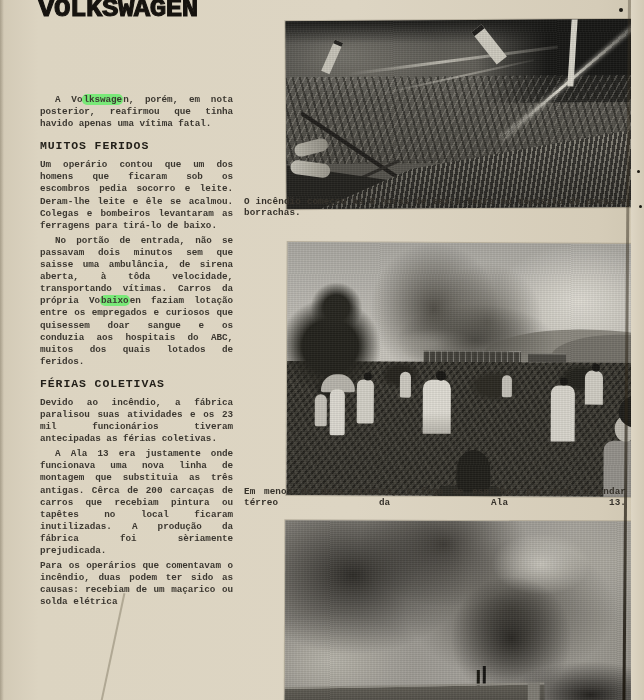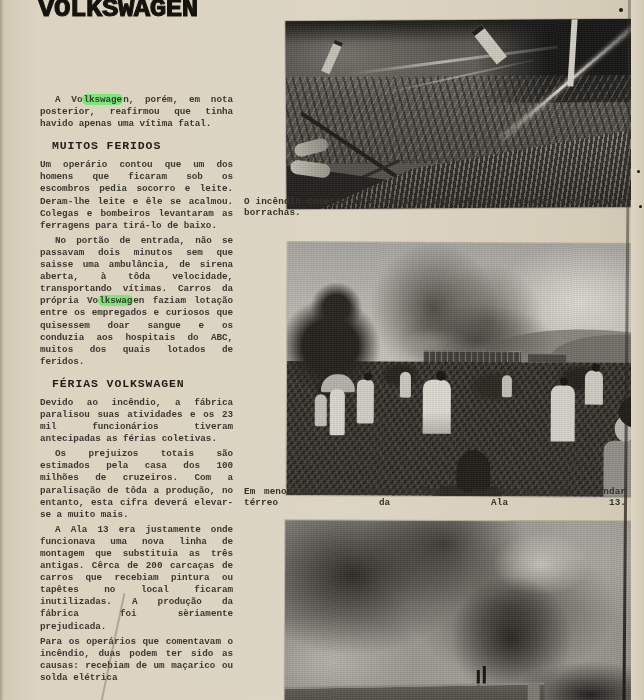--- a/index.html
+++ b/index.html
@@ -18,21 +18,21 @@
   
   .logo{
     position:absolute;left:38px;top:-6px;margin:0;
     font-size:28px;font-weight:bold;letter-spacing:-.5px;color:#16130f;
     -webkit-text-stroke:1.1px #16130f;transform:scale(.98,.94);transform-origin:left top;
   }
   
   .column{position:absolute;left:40px;top:94px;width:193px;height:606px;overflow:hidden;}
   .body-p{margin:0 0 3px;font-size:9.3px;line-height:12.1px;font-weight:700;text-align:justify;letter-spacing:-.05px;color:#3c3831;}
   .body-p.indent{text-indent:15px;}
-  .sec-h{margin:9px 12px 7px;font-size:11.5px;font-weight:bold;letter-spacing:.9px;color:#221f19;}
+  .sec-h{margin:9px 0 7px;font-size:11.5px;font-weight:bold;letter-spacing:.9px;color:#221f19;}
   .hl{background:var(--hl,#79e878);border-radius:5px;padding:0 1px;}
   
   .fig{position:absolute;overflow:hidden;box-shadow:0 0 0 1px rgba(70,62,48,.25);}
   .fig div{position:absolute;}
   .caption{position:absolute;left:244px;width:382px;margin:0;font-size:9.3px;font-weight:700;color:#36322b;
     text-align:justify;text-align-last:justify;letter-spacing:.1px;}
   .grain{left:0;top:0;width:100%;height:100%;
     background:repeating-linear-gradient(0deg,rgba(255,255,255,.035) 0 1px,rgba(0,0,0,.05) 1px 2px),
                repeating-linear-gradient(90deg,rgba(255,255,255,.02) 0 1px,rgba(0,0,0,.03) 1px 3px);}
   
@@ -128,24 +128,23 @@
 <div class="page">
 
   <div class="edge-left"></div>
 
   <h1 class="logo">VOLKSWAGEN</h1>
 
   <div class="column">
       <p class="body-p indent">A Vo<span class="hl">lkswage</span>n, porém, em nota posterior, reafirmou que tinha havido apenas uma vítima fatal.</p>
       <h2 class="sec-h">MUITOS FERIDOS</h2>
       <p class="body-p">Um operário contou que um dos homens que ficaram sob os escombros pedia socorro e leite. Deram-lhe leite e êle se acalmou. Colegas e bombeiros levantaram as ferragens para tirá-lo de baixo.</p>
-      <p class="body-p indent">No portão de entrada, não se passavam dois minutos sem que saisse uma ambulância, de sirena aberta, à tôda velocidade, transportando vítimas. Carros da própria Vo<span class="hl">lkswag</span>en faziam lotação entre os empregados e curiosos que quisessem doar sangue e os conduzia aos hospitais do ABC, muitos dos quais lotados de feridos.</p>
-      <h2 class="sec-h">FÉRIAS VOLKSWAGEN</h2>
+      <p class="body-p indent">No portão de entrada, não se passavam dois minutos sem que saisse uma ambulância, de sirena aberta, à tôda velocidade, transportando vítimas. Carros da própria Vo<span class="hl">baixo</span>en faziam lotação entre os empregados e curiosos que quisessem doar sangue e os conduzia aos hospitais do ABC, muitos dos quais lotados de feridos.</p>
+      <h2 class="sec-h">FÉRIAS COLETIVAS</h2>
       <p class="body-p">Devido ao incêndio, a fábrica paralisou suas atividades e os 23 mil funcionários tiveram antecipadas as férias coletivas.</p>
-      <p class="body-p indent">Os prejuizos totais são estimados pela casa dos 100 milhões de cruzeiros. Com a paralisação de tôda a produção, no entanto, esta cifra deverá elevar-se a muito mais.</p>
       <p class="body-p indent">A Ala 13 era justamente onde funcionava uma nova linha de montagem que substituia as três antigas. Cêrca de 200 carcaças de carros que recebiam pintura ou tapêtes no local ficaram inutilizadas. A produção da fábrica foi sèriamente prejudicada.</p>
       <p class="body-p">Para os operários que comentavam o incêndio, duas podem ter sido as causas: recebiam de um maçarico ou solda elétrica</p>
     </div>
   <div class="scratch"></div>
 
   <figure class="fig" id="f1">
     <div class="f1-base"></div>
     <div class="f1-topstrip"></div>
     <div class="f1-darktr"></div>
     <div class="f1-wreck"></div>

